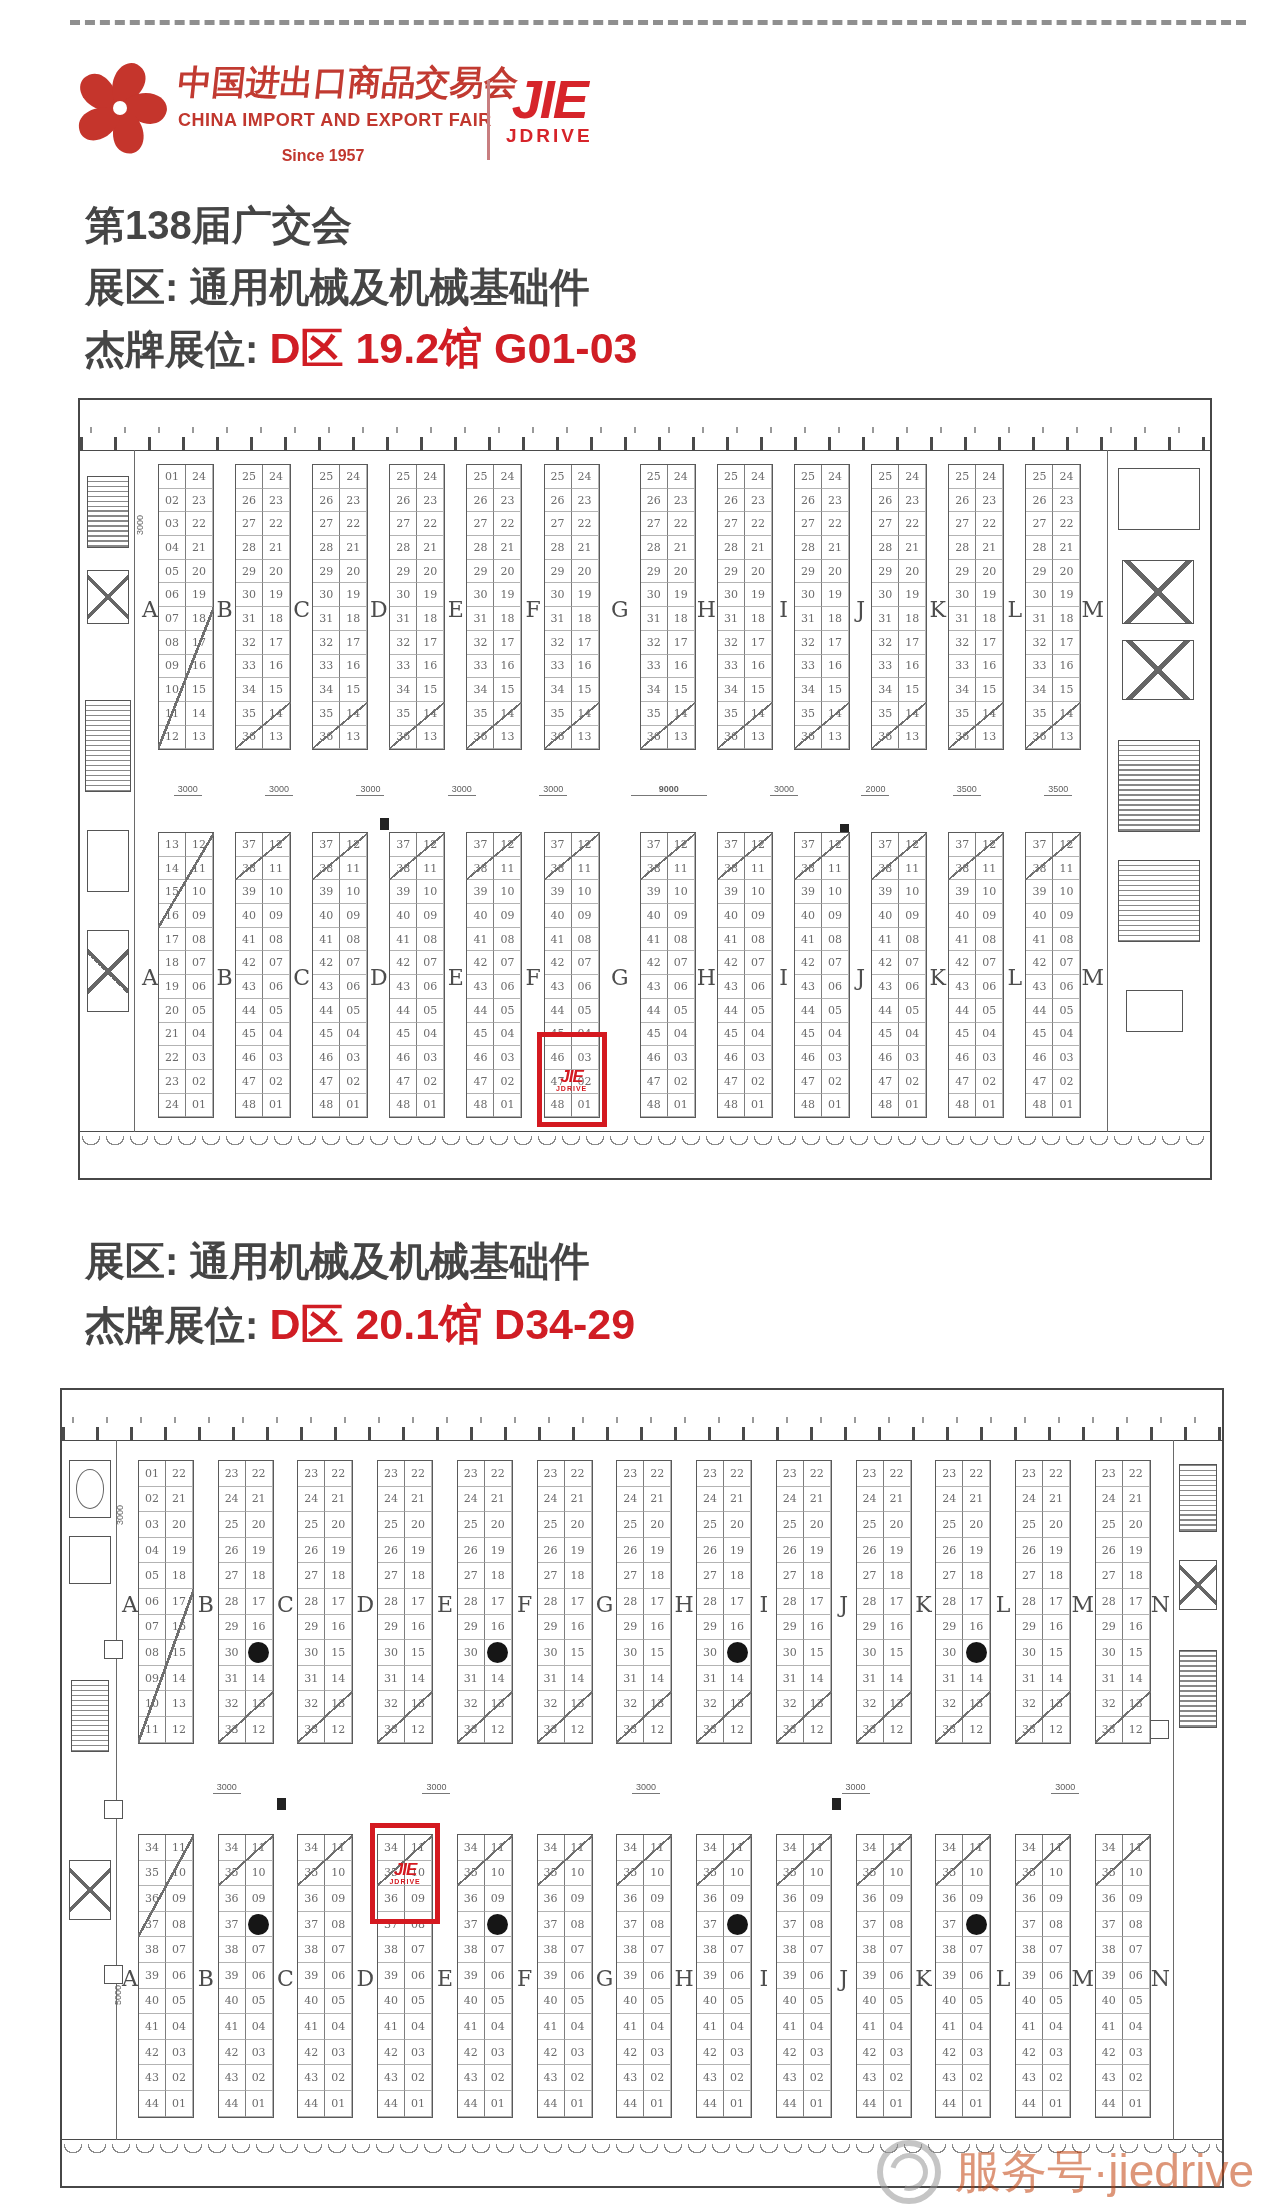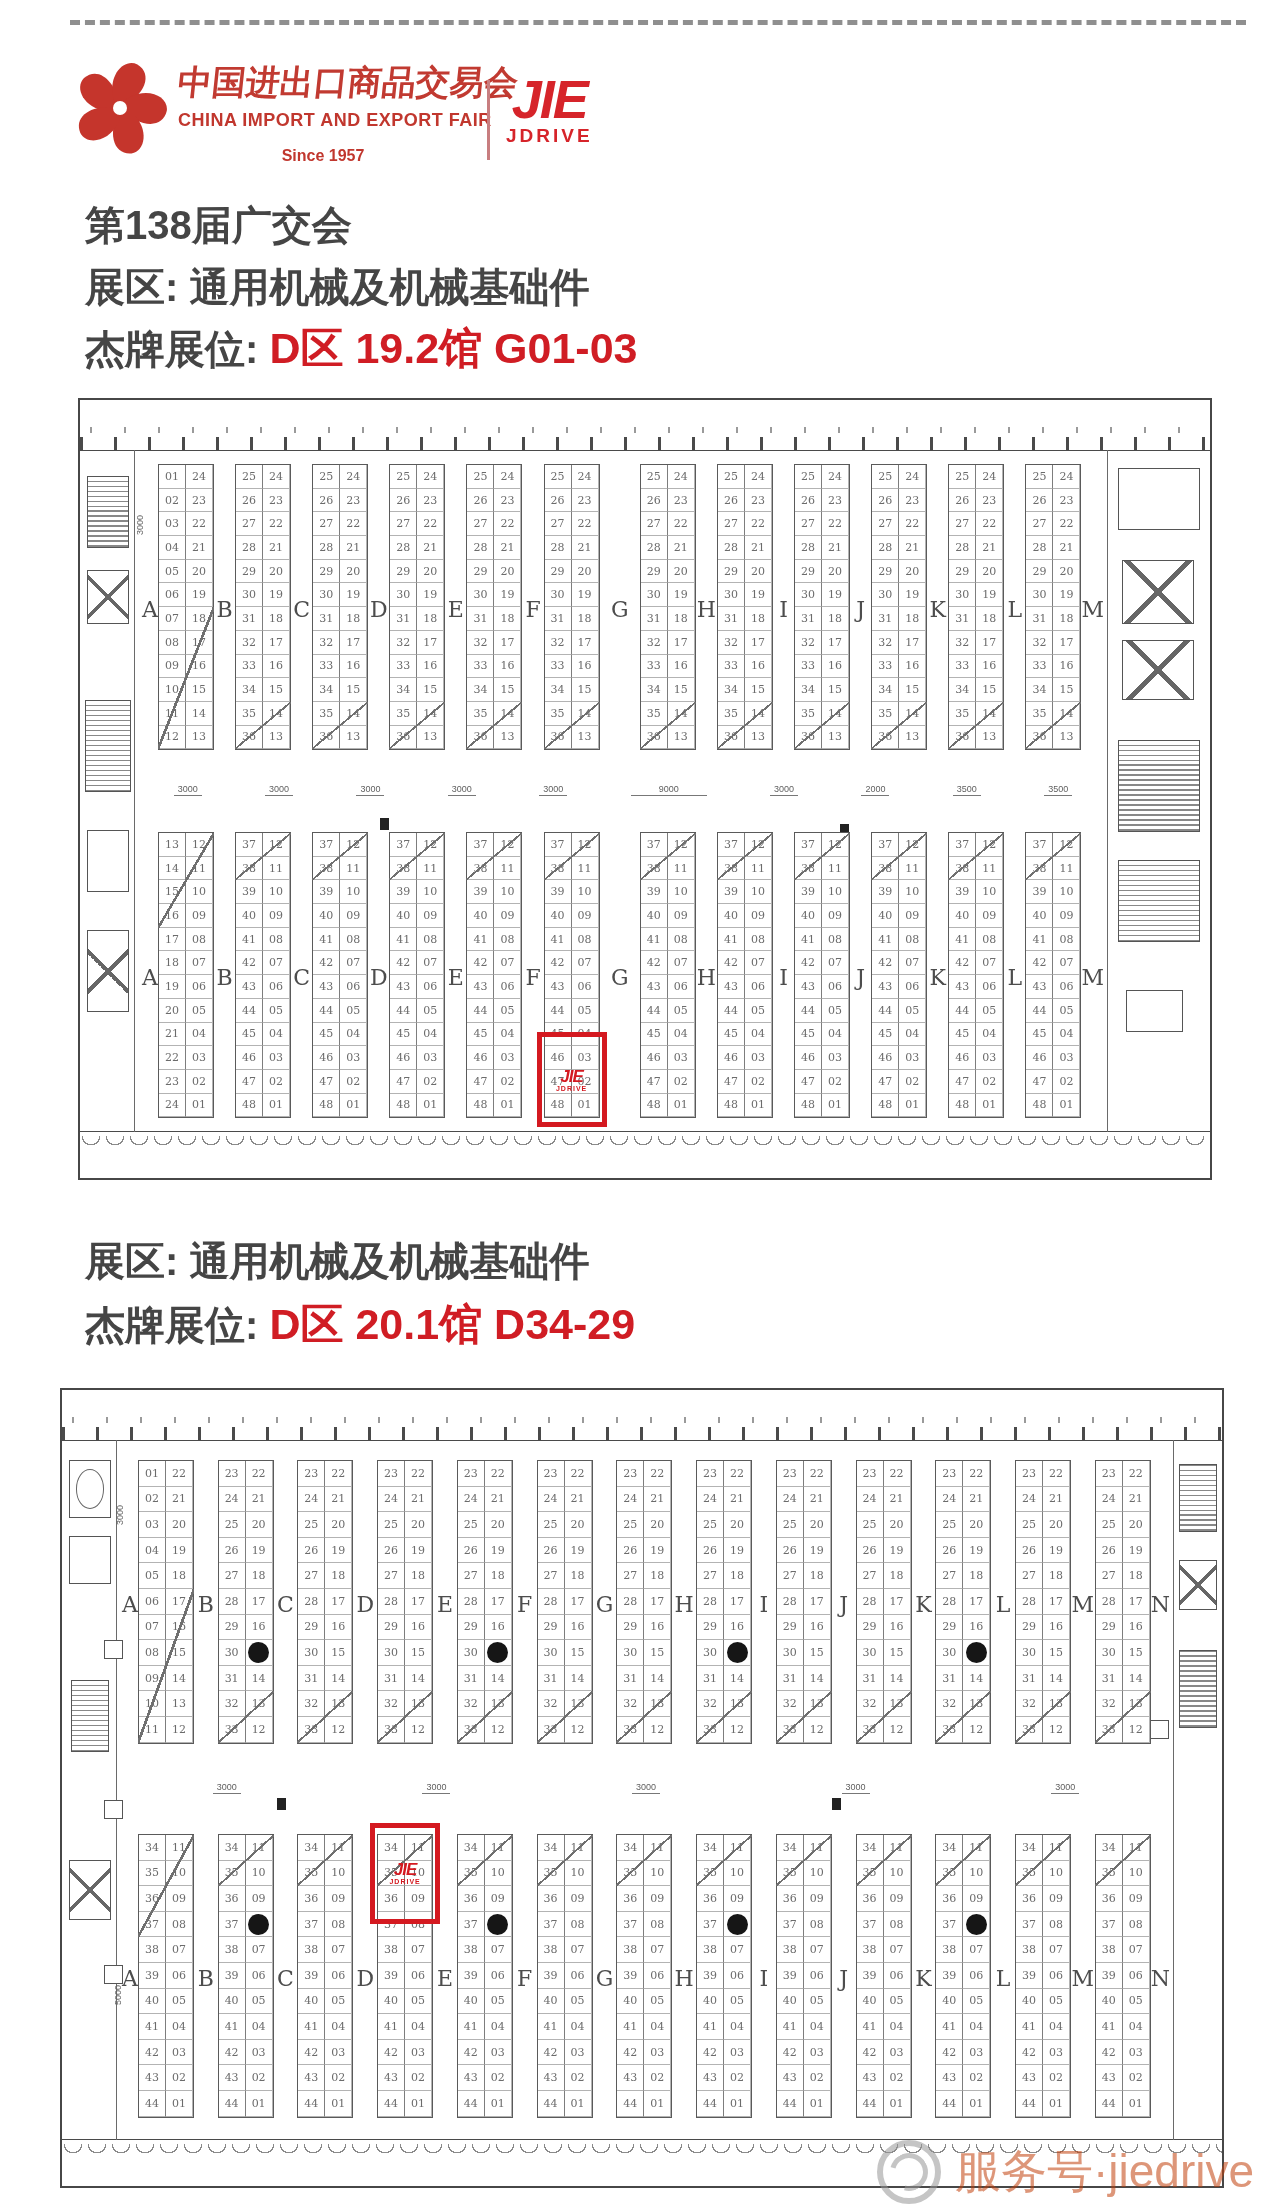--- a/index.html
+++ b/index.html
@@ -73,21 +73,21 @@
     border-right:1px solid #b3b3b3;border-bottom:1px solid #b3b3b3;
     color:#6b6b6b;font-family:"DejaVu Serif",serif;font-size:11px;}
   .cell:nth-child(odd){border-right:1px solid #7d7d7d;}
   .cell.pill{background:#fff;}
   .pillar{width:21px;height:21px;background:#161616;border-radius:50%;display:block;}
   .slash{position:absolute;left:-1px;right:-1px;pointer-events:none;
     background:linear-gradient(to bottom right,transparent 48.7%,#6f6f6f 48.7%,#6f6f6f 51.3%,transparent 51.3%);}
   .dims{display:flex;justify-content:space-around;align-items:center;flex:1 1 0;
     font-size:9px;color:#5f5f5f;}
   .dim{border-bottom:1px solid #777;padding:0 4px 1px;transform:translateY(-3px);}
-  .dim.long{padding:0 28px 1px;}
+  .dim.long{padding:0 28px 1px;font-weight:bold;}
   .hl{position:absolute;left:-8px;right:-8px;border:5px solid #d41920;z-index:6;
     display:flex;align-items:center;justify-content:center;background:transparent;}
   .hl.top{top:-12px;}
   .hl.bottom{bottom:-10px;}
   .minijie{color:#d41920;text-align:center;font-weight:900;line-height:1;}
   .minijie .w{font-size:17px;font-style:italic;letter-spacing:-1px;}
   .minijie .s{font-size:7px;letter-spacing:1px;}
   
   #machine-zone{position:absolute;left:392px;top:434px;width:722px;height:302px;
     border:3px solid #262626;z-index:5;display:flex;align-items:center;justify-content:center;pointer-events:none;}

